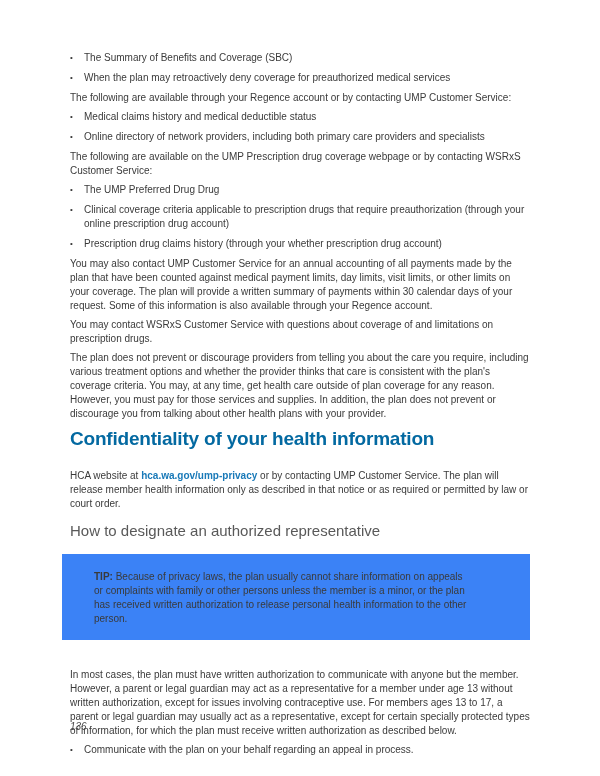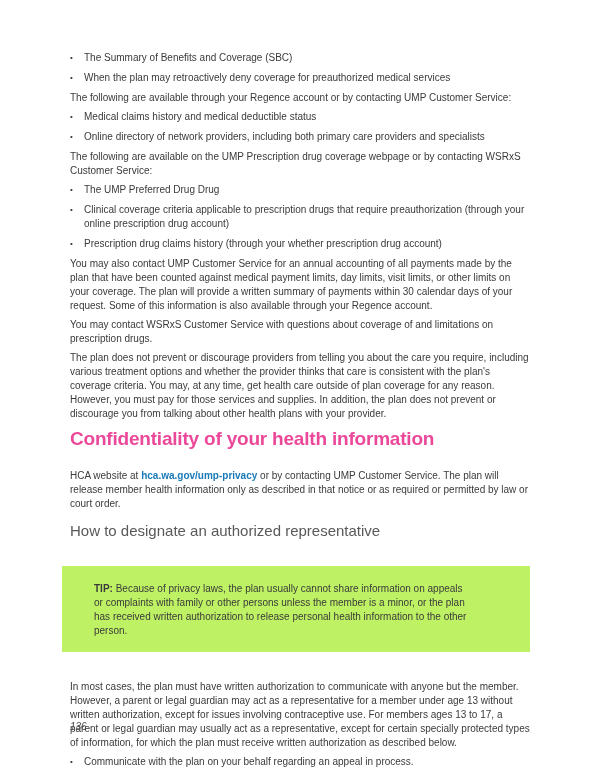--- a/index.html
+++ b/index.html
@@ -29,33 +29,33 @@
     flex: 0 0 14px;
     font-size: 8px;
     line-height: 14px;
     color: #3a3a3a;
   }
   .bullet-text { flex: 1; }
   h1 {
     font-size: 19px;
     line-height: 24px;
     font-weight: bold;
-    color: #ec4899;
+    color: #0369a1;
     margin: 6px 0 4px 0;
     letter-spacing: -0.2px;
   }
   h2 {
     font-size: 15px;
     line-height: 20px;
     font-weight: 400;
     color: #595959;
-    margin: 10px 0 25px 0;
+    margin: 10px 0 13px 0;
   }
   .tip-box {
-    background: #bef264;
+    background: #3b82f6;
     margin: 3px 0 16px -8px;
     width: 468px;
     box-sizing: border-box;
     padding: 16px 62px 14px 32px;
   }
   .tip-label { font-weight: bold; }
   .link {
     color: #1879b8;
     font-weight: bold;
     text-decoration: none;

